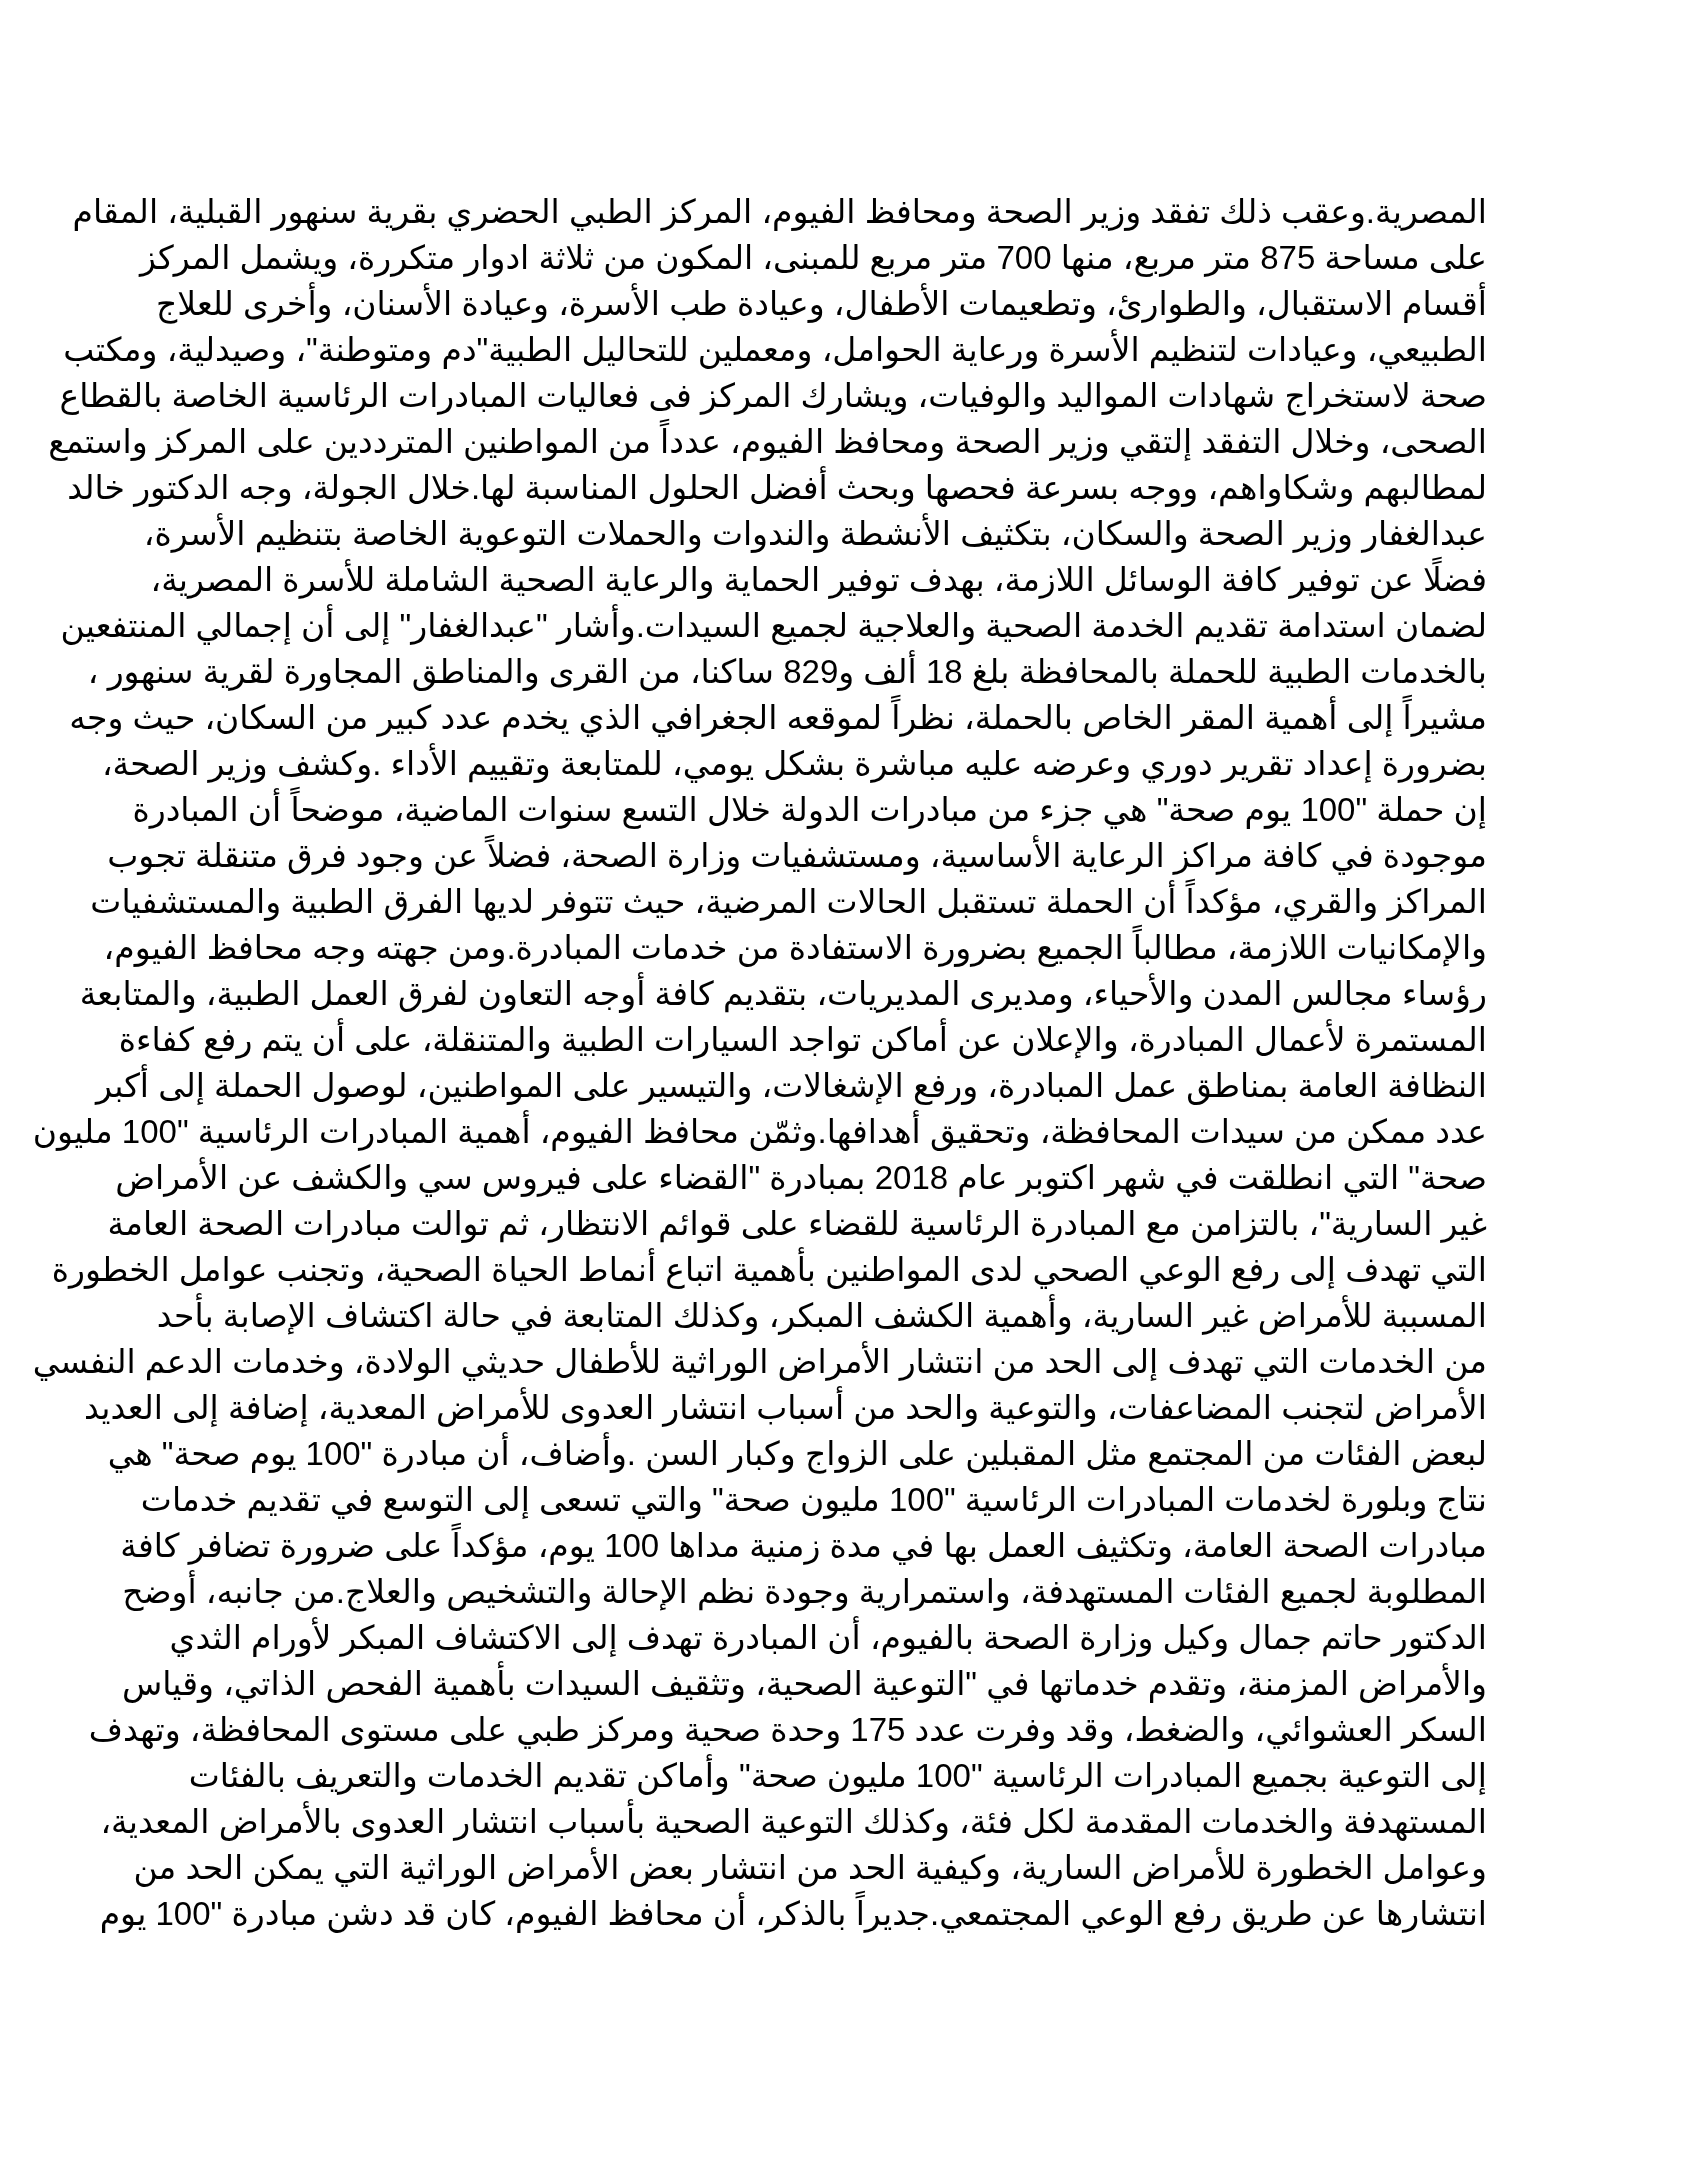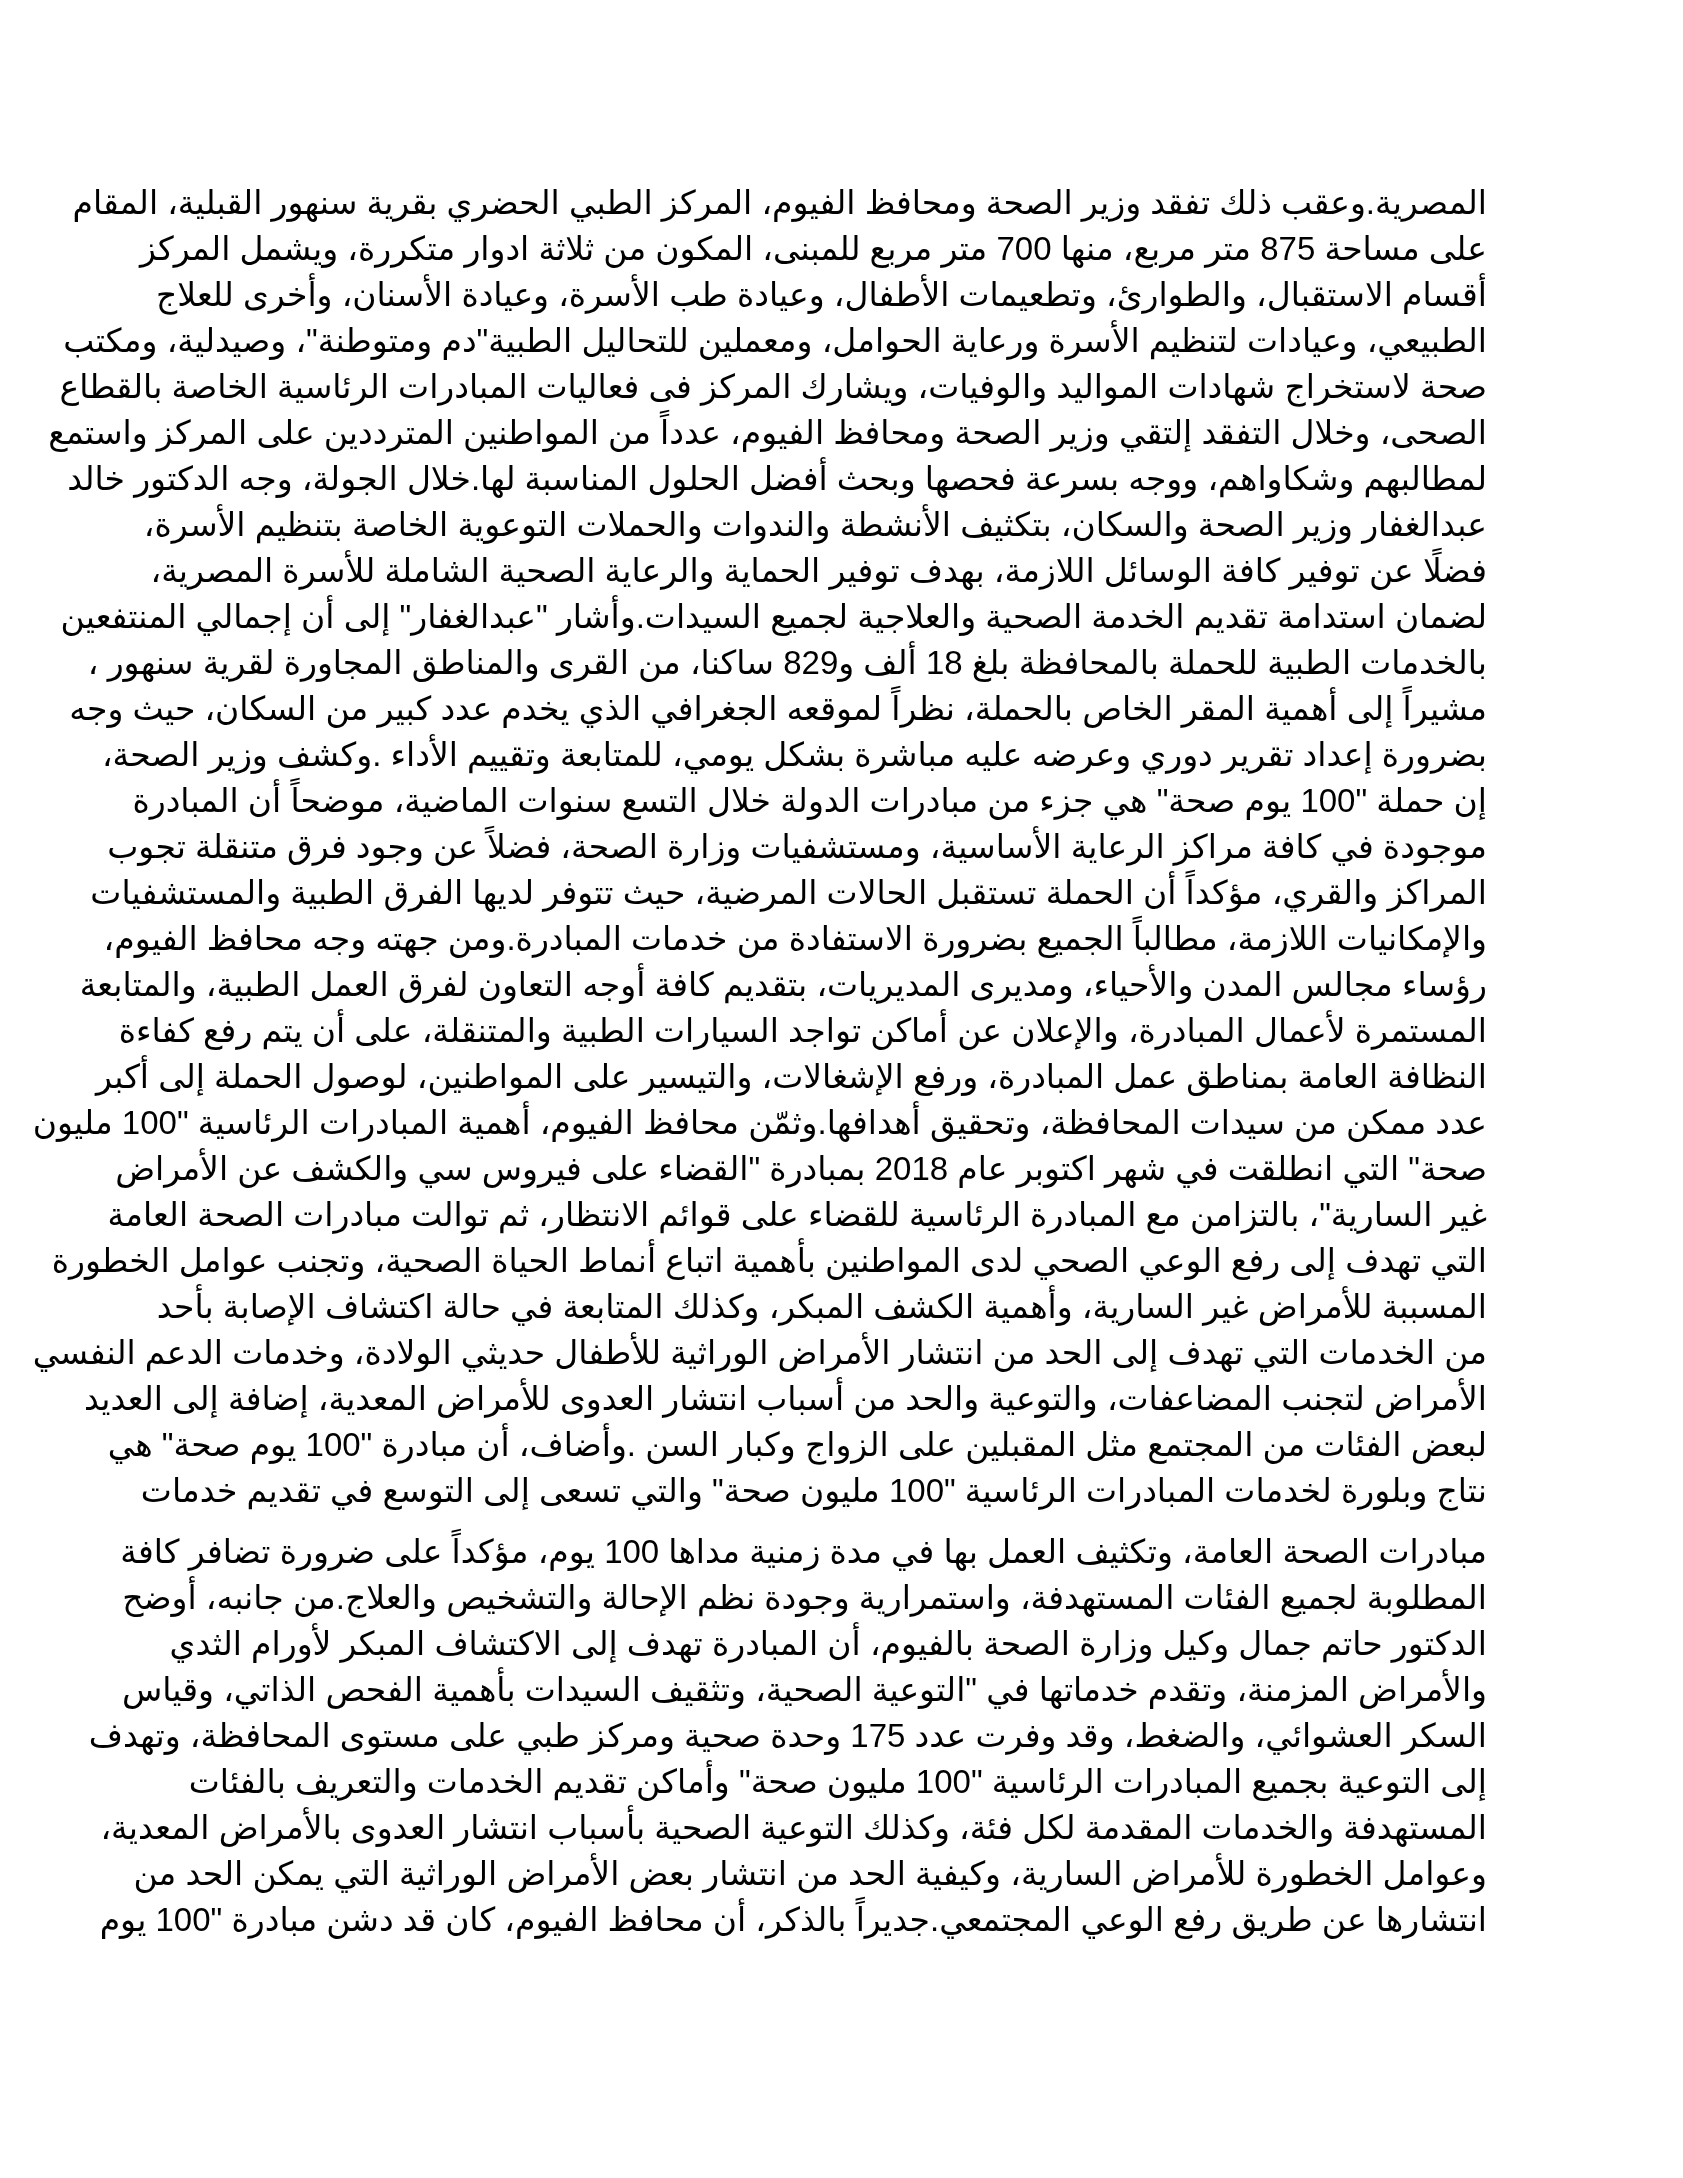--- a/index.html
+++ b/index.html
@@ -9,21 +9,21 @@
     }
     body {
       width: 1683px;
       height: 2178px;
       position: relative;
       overflow: hidden;
     }
     .page {
       position: absolute;
       left: 196px;
-      top: 180px;
+      top: 189px;
       width: 1291px;
       direction: rtl;
       font-family: "Liberation Sans", "DejaVu Sans", sans-serif;
       font-size: 33px;
       color: #000000;
     }
     .line {
       display: block;
       height: 52px;
       line-height: 52px;
@@ -64,21 +64,21 @@
       <div class="line" style="height: 46px; line-height: 46px;">النظافة العامة بمناطق عمل المبادرة، ورفع الإشغالات، والتيسير على المواطنين، لوصول الحملة إلى أكبر</div>
       <div class="line" style="height: 46px; line-height: 46px;">عدد ممكن من سيدات المحافظة، وتحقيق أهدافها.وثمّن محافظ الفيوم، أهمية المبادرات الرئاسية "100 مليون</div>
       <div class="line" style="height: 46px; line-height: 46px;">صحة" التي انطلقت في شهر اكتوبر عام 2018 بمبادرة "القضاء على فيروس سي والكشف عن الأمراض</div>
       <div class="line" style="height: 46px; line-height: 46px;">غير السارية"، بالتزامن مع المبادرة الرئاسية للقضاء على قوائم الانتظار، ثم توالت مبادرات الصحة العامة</div>
       <div class="line" style="height: 46px; line-height: 46px;">التي تهدف إلى رفع الوعي الصحي لدى المواطنين بأهمية اتباع أنماط الحياة الصحية، وتجنب عوامل الخطورة</div>
       <div class="line" style="height: 46px; line-height: 46px;">المسببة للأمراض غير السارية، وأهمية الكشف المبكر، وكذلك المتابعة في حالة اكتشاف الإصابة بأحد</div>
       <div class="line" style="height: 46px; line-height: 46px;">من الخدمات التي تهدف إلى الحد من انتشار الأمراض الوراثية للأطفال حديثي الولادة، وخدمات الدعم النفسي</div>
       <div class="line" style="height: 46px; line-height: 46px;">الأمراض لتجنب المضاعفات، والتوعية والحد من أسباب انتشار العدوى للأمراض المعدية، إضافة إلى العديد</div>
       <div class="line" style="height: 46px; line-height: 46px;">لبعض الفئات من المجتمع مثل المقبلين على الزواج وكبار السن .وأضاف، أن مبادرة "100 يوم صحة" هي</div>
       <div class="line" style="height: 46px; line-height: 46px;">نتاج وبلورة لخدمات المبادرات الرئاسية "100 مليون صحة" والتي تسعى إلى التوسع في تقديم خدمات</div>
-      <div class="line" style="height: 46px; line-height: 46px; margin-top: 15px;">مبادرات الصحة العامة، وتكثيف العمل بها في مدة زمنية مداها 100 يوم، مؤكداً على ضرورة تضافر كافة</div>
+      <div class="line" style="height: 46px; line-height: 46px;">مبادرات الصحة العامة، وتكثيف العمل بها في مدة زمنية مداها 100 يوم، مؤكداً على ضرورة تضافر كافة</div>
       <div class="line" style="height: 46px; line-height: 46px;">المطلوبة لجميع الفئات المستهدفة، واستمرارية وجودة نظم الإحالة والتشخيص والعلاج.من جانبه، أوضح</div>
       <div class="line" style="height: 46px; line-height: 46px;">الدكتور حاتم جمال وكيل وزارة الصحة بالفيوم، أن المبادرة تهدف إلى الاكتشاف المبكر لأورام الثدي</div>
       <div class="line" style="height: 46px; line-height: 46px;">والأمراض المزمنة، وتقدم خدماتها في "التوعية الصحية، وتثقيف السيدات بأهمية الفحص الذاتي، وقياس</div>
       <div class="line" style="height: 46px; line-height: 46px;">السكر العشوائي، والضغط، وقد وفرت عدد 175 وحدة صحية ومركز طبي على مستوى المحافظة، وتهدف</div>
       <div class="line" style="height: 46px; line-height: 46px;">إلى التوعية بجميع المبادرات الرئاسية "100 مليون صحة" وأماكن تقديم الخدمات والتعريف بالفئات</div>
       <div class="line" style="height: 46px; line-height: 46px;">المستهدفة والخدمات المقدمة لكل فئة، وكذلك التوعية الصحية بأسباب انتشار العدوى بالأمراض المعدية،</div>
       <div class="line" style="height: 46px; line-height: 46px;">وعوامل الخطورة للأمراض السارية، وكيفية الحد من انتشار بعض الأمراض الوراثية التي يمكن الحد من</div>
       <div class="line last" style="height: 46px; line-height: 46px;">انتشارها عن طريق رفع الوعي المجتمعي.جديراً بالذكر، أن محافظ الفيوم، كان قد دشن مبادرة "100 يوم</div>
     </div>
 </div>

